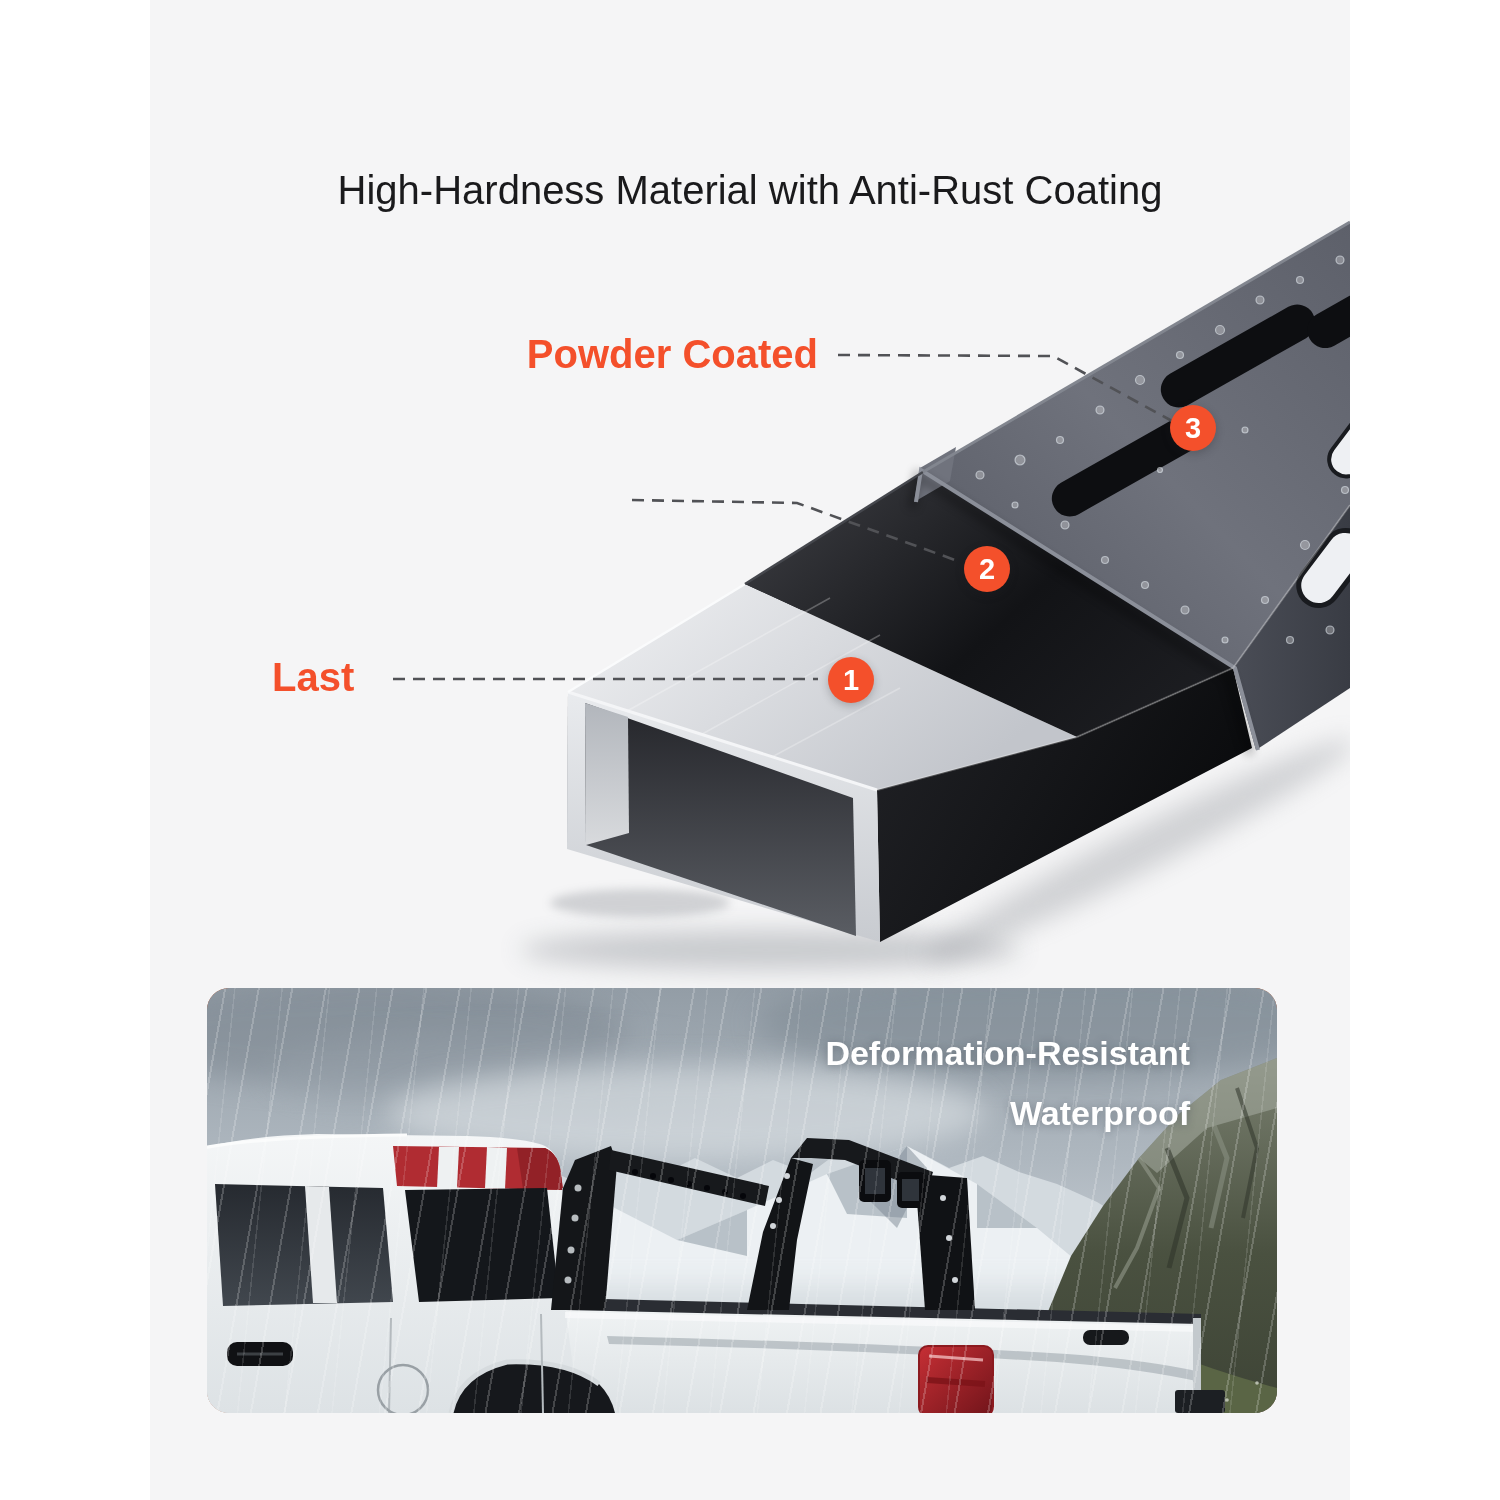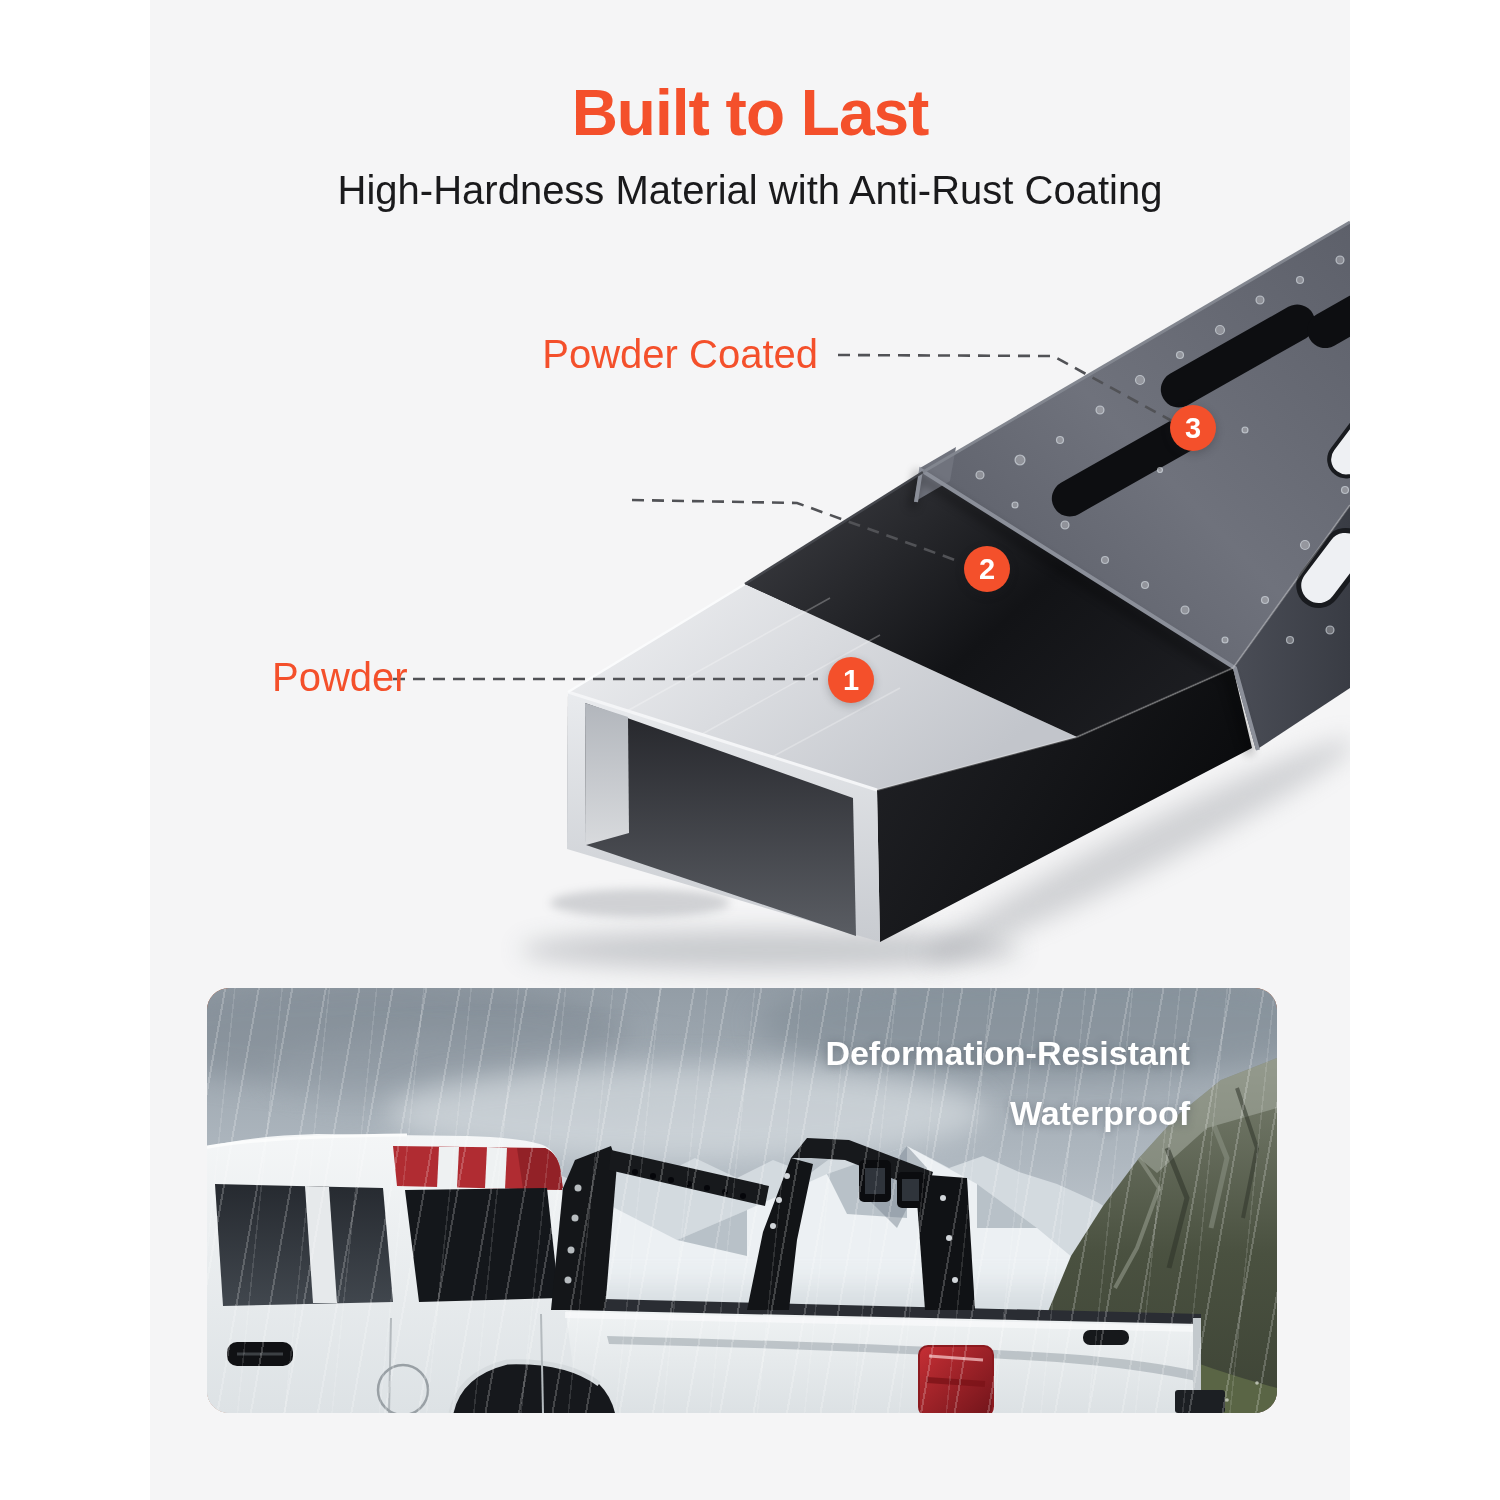--- a/index.html
+++ b/index.html
@@ -4,21 +4,21 @@
 <style>
   html,body{margin:0;padding:0;background:#ffffff;}
   .page{position:relative;width:1500px;height:1500px;background:#ffffff;
         font-family:"Liberation Sans", sans-serif;overflow:hidden;}
   .canvas{position:absolute;left:150px;top:0;width:1200px;height:1500px;background:#F5F5F6;}
   .title{position:absolute;left:0;top:76px;width:100%;text-align:center;margin:0;
          font-size:64px;font-weight:800;letter-spacing:-1px;color:#F4502B;}
   .subtitle{position:absolute;left:0;top:168px;width:100%;text-align:center;margin:0;
             font-size:40px;font-weight:400;color:#1a1a1c;}
   svg.diagram{position:absolute;left:0;top:0;}
-  .callout{position:absolute;color:#F4502B;font-weight:400;font-size:40px;line-height:1.15;white-space:nowrap;}
+  .callout{position:absolute;color:#F4502B;font-weight:700;font-size:40px;line-height:1.15;white-space:nowrap;}
   #label-powder{top:331px;right:682px;}
   #label-pre{top:452px;left:444px;transform:translateX(-50%);text-align:center;line-height:48px;}
   #label-steel{top:654px;left:272px;}
   .marker{position:absolute;width:46px;height:46px;border-radius:50%;background:#F4502B;color:#fff;
           font-size:29px;font-weight:700;display:flex;align-items:center;justify-content:center;
           box-shadow:0 3px 9px rgba(30,30,35,.25);}
   #marker-1{left:828px;top:657px;}
   #marker-2{left:964px;top:546px;}
   #marker-3{left:1170px;top:405px;}
   .photo{position:absolute;left:207px;top:988px;width:1070px;height:425px;border-radius:22px;
@@ -36,21 +36,20 @@
            text-shadow:0 1px 8px rgba(40,50,60,.35);}
   #caption-1{top:46px;}
   #caption-2{top:106px;}
 </style>
 </head>
 <body>
 
 <div class="page">
   <div class="canvas"></div>
 
-  <h1 class="title">Built to Last</h1>
   <p class="subtitle">High-Hardness Material with Anti-Rust Coating</p>
 
   <svg class="diagram" width="1500" height="1500" viewBox="0 0 1500 1500">
     <defs>
       <clipPath id="cv">
           <rect x="150" y="0" width="1200" height="1500"></rect>
         </clipPath>
       <linearGradient id="gTopSilver" x1="0" y1="0" x2="1" y2="0.5">
         <stop offset="0" stop-color="#f1f2f4"></stop>
           <stop offset="1" stop-color="#c2c5cb"></stop>
@@ -182,21 +181,21 @@
     </g>
 
     <g fill="none" stroke="#515256" stroke-width="2.6" stroke-dasharray="12 8">
       <path d="M 393 679 L 818 679"></path>
       <path d="M 632 500 L 797 503 L 955 560"></path>
       <path d="M 838 355 L 1053 356 L 1172 421"></path>
     </g>
   </svg>
 
   <div class="callout" id="label-powder">Powder Coated</div>
-  <div class="callout" id="label-steel">Powder</div>
+  <div class="callout" id="label-steel">Last</div>
 
   <div class="marker" id="marker-1">1</div>
   <div class="marker" id="marker-2">2</div>
   <div class="marker" id="marker-3">3</div>
 
   <div class="photo">
     <svg width="1070" height="425" viewBox="0 0 1070 425">
       <defs>
         <linearGradient id="skyG" x1="0" y1="0" x2="0" y2="1">
           <stop offset="0" stop-color="#939da6"></stop>

